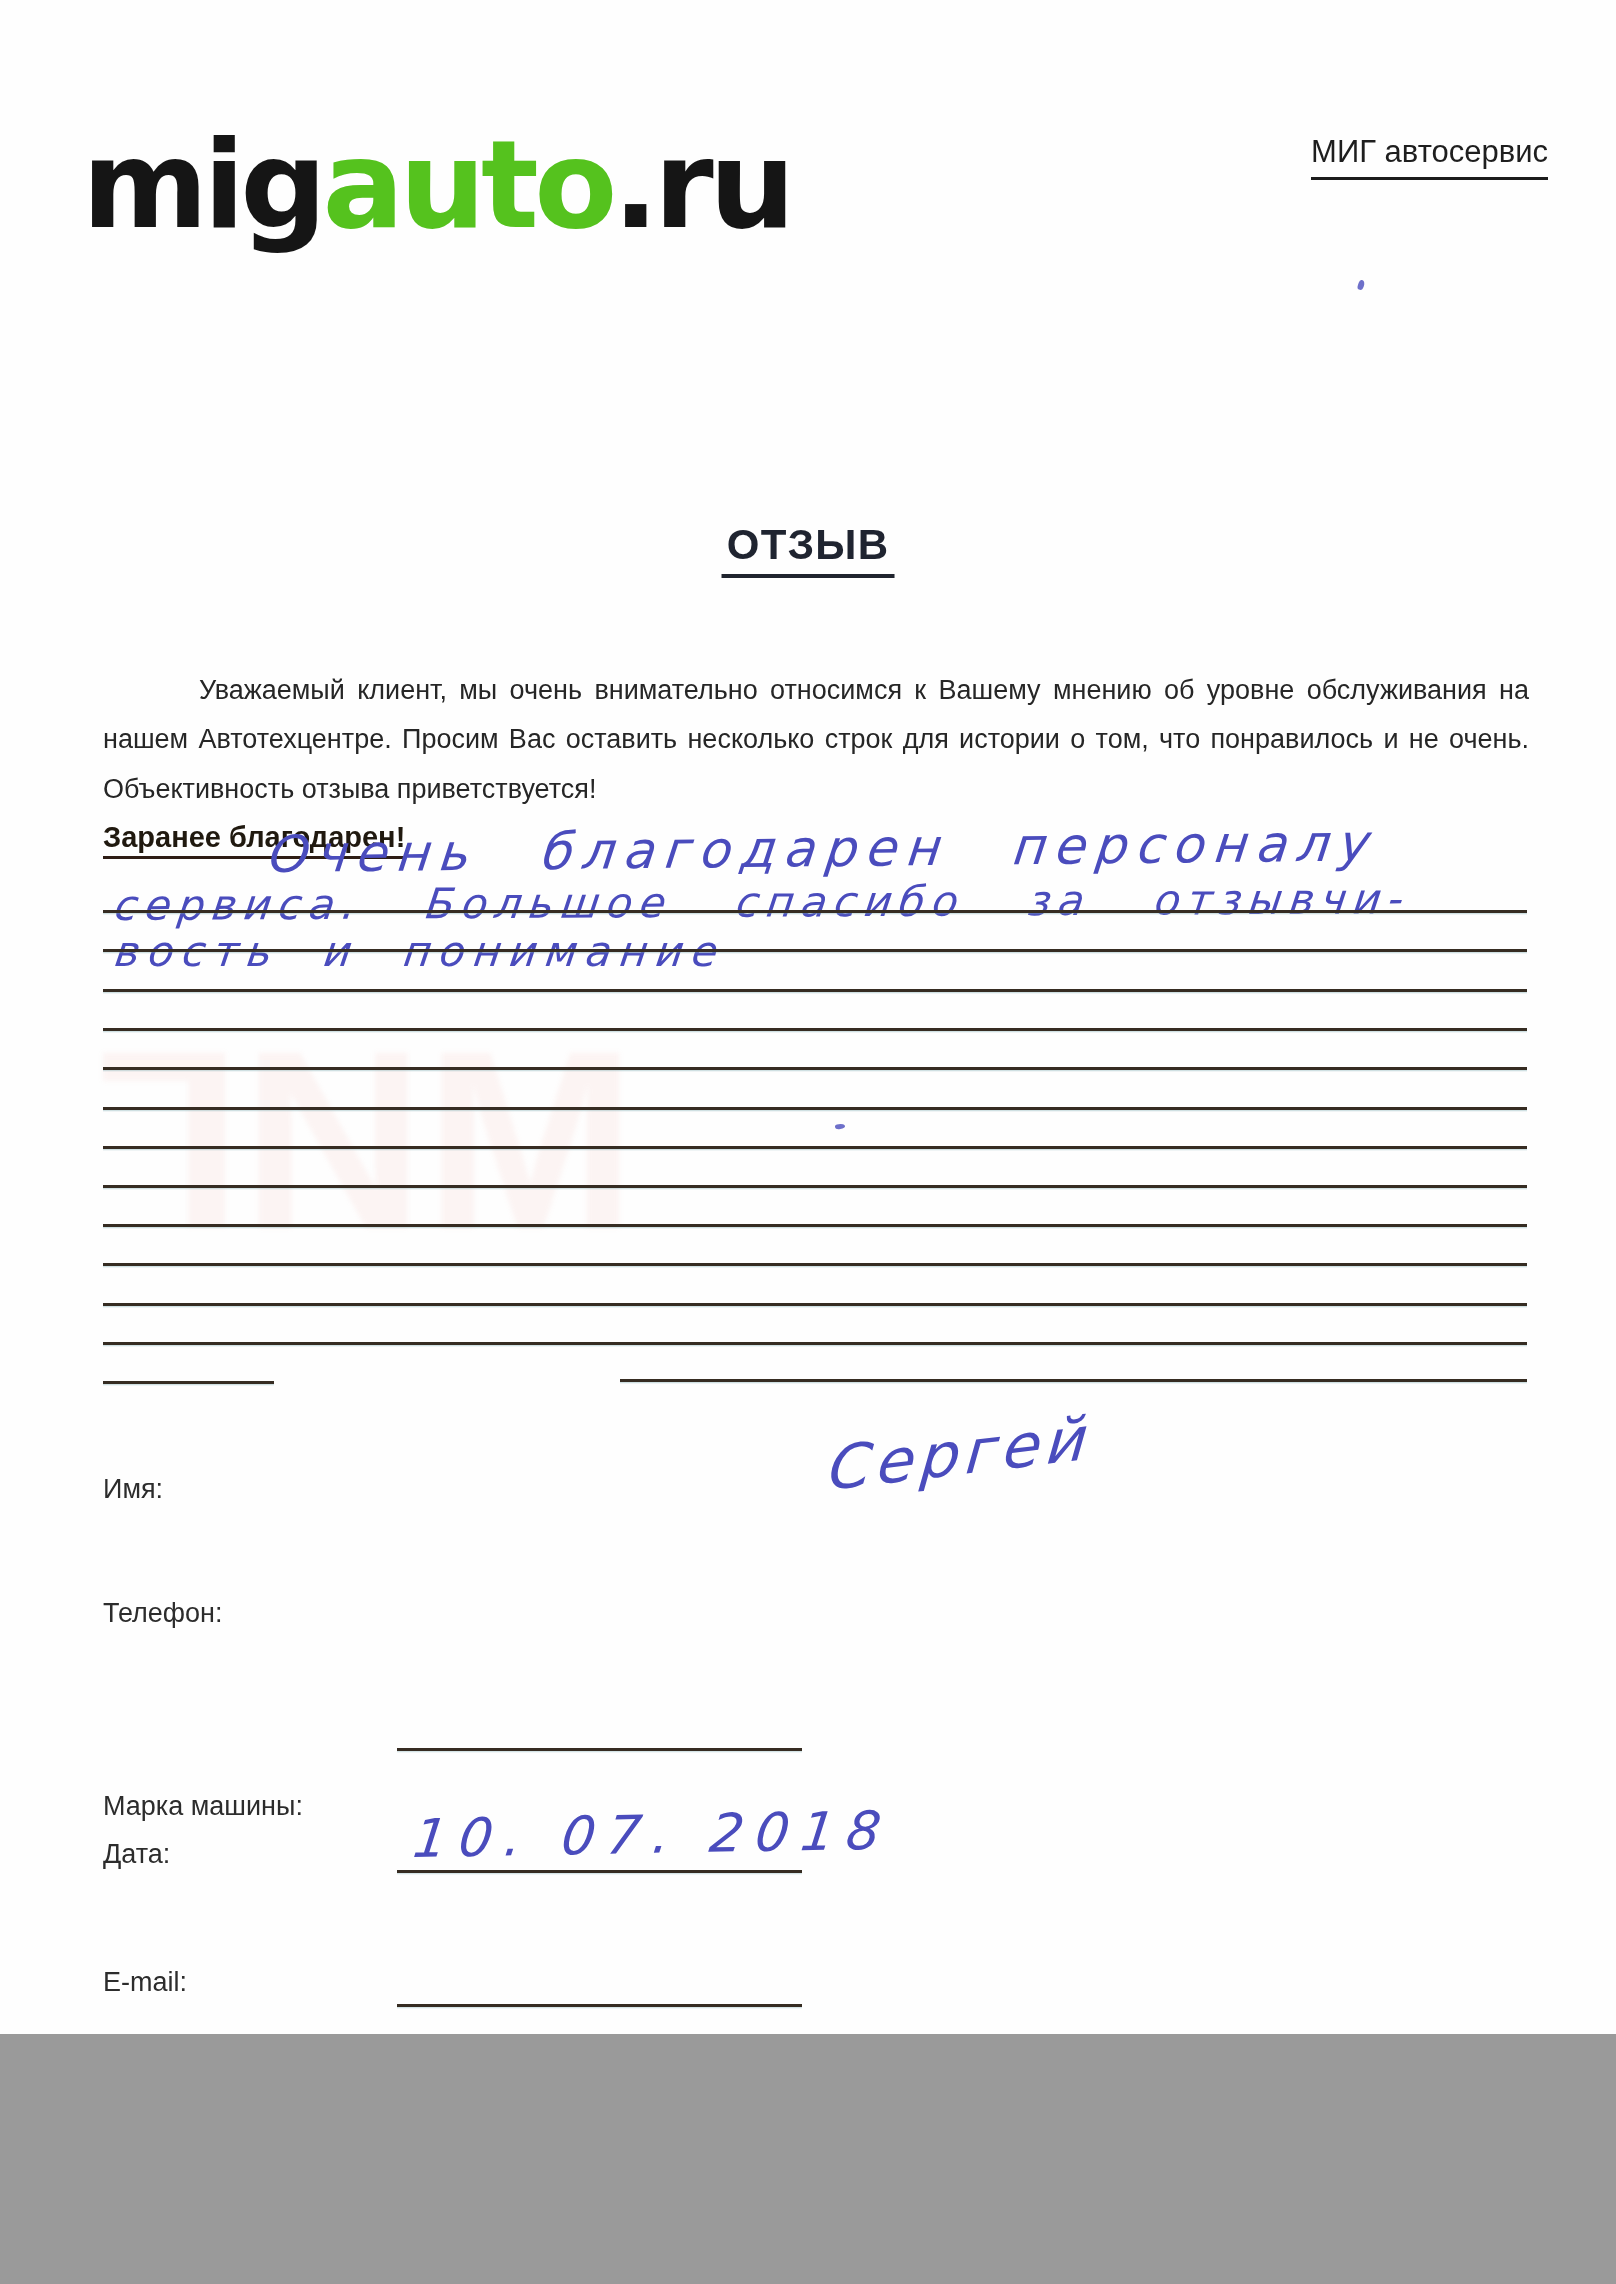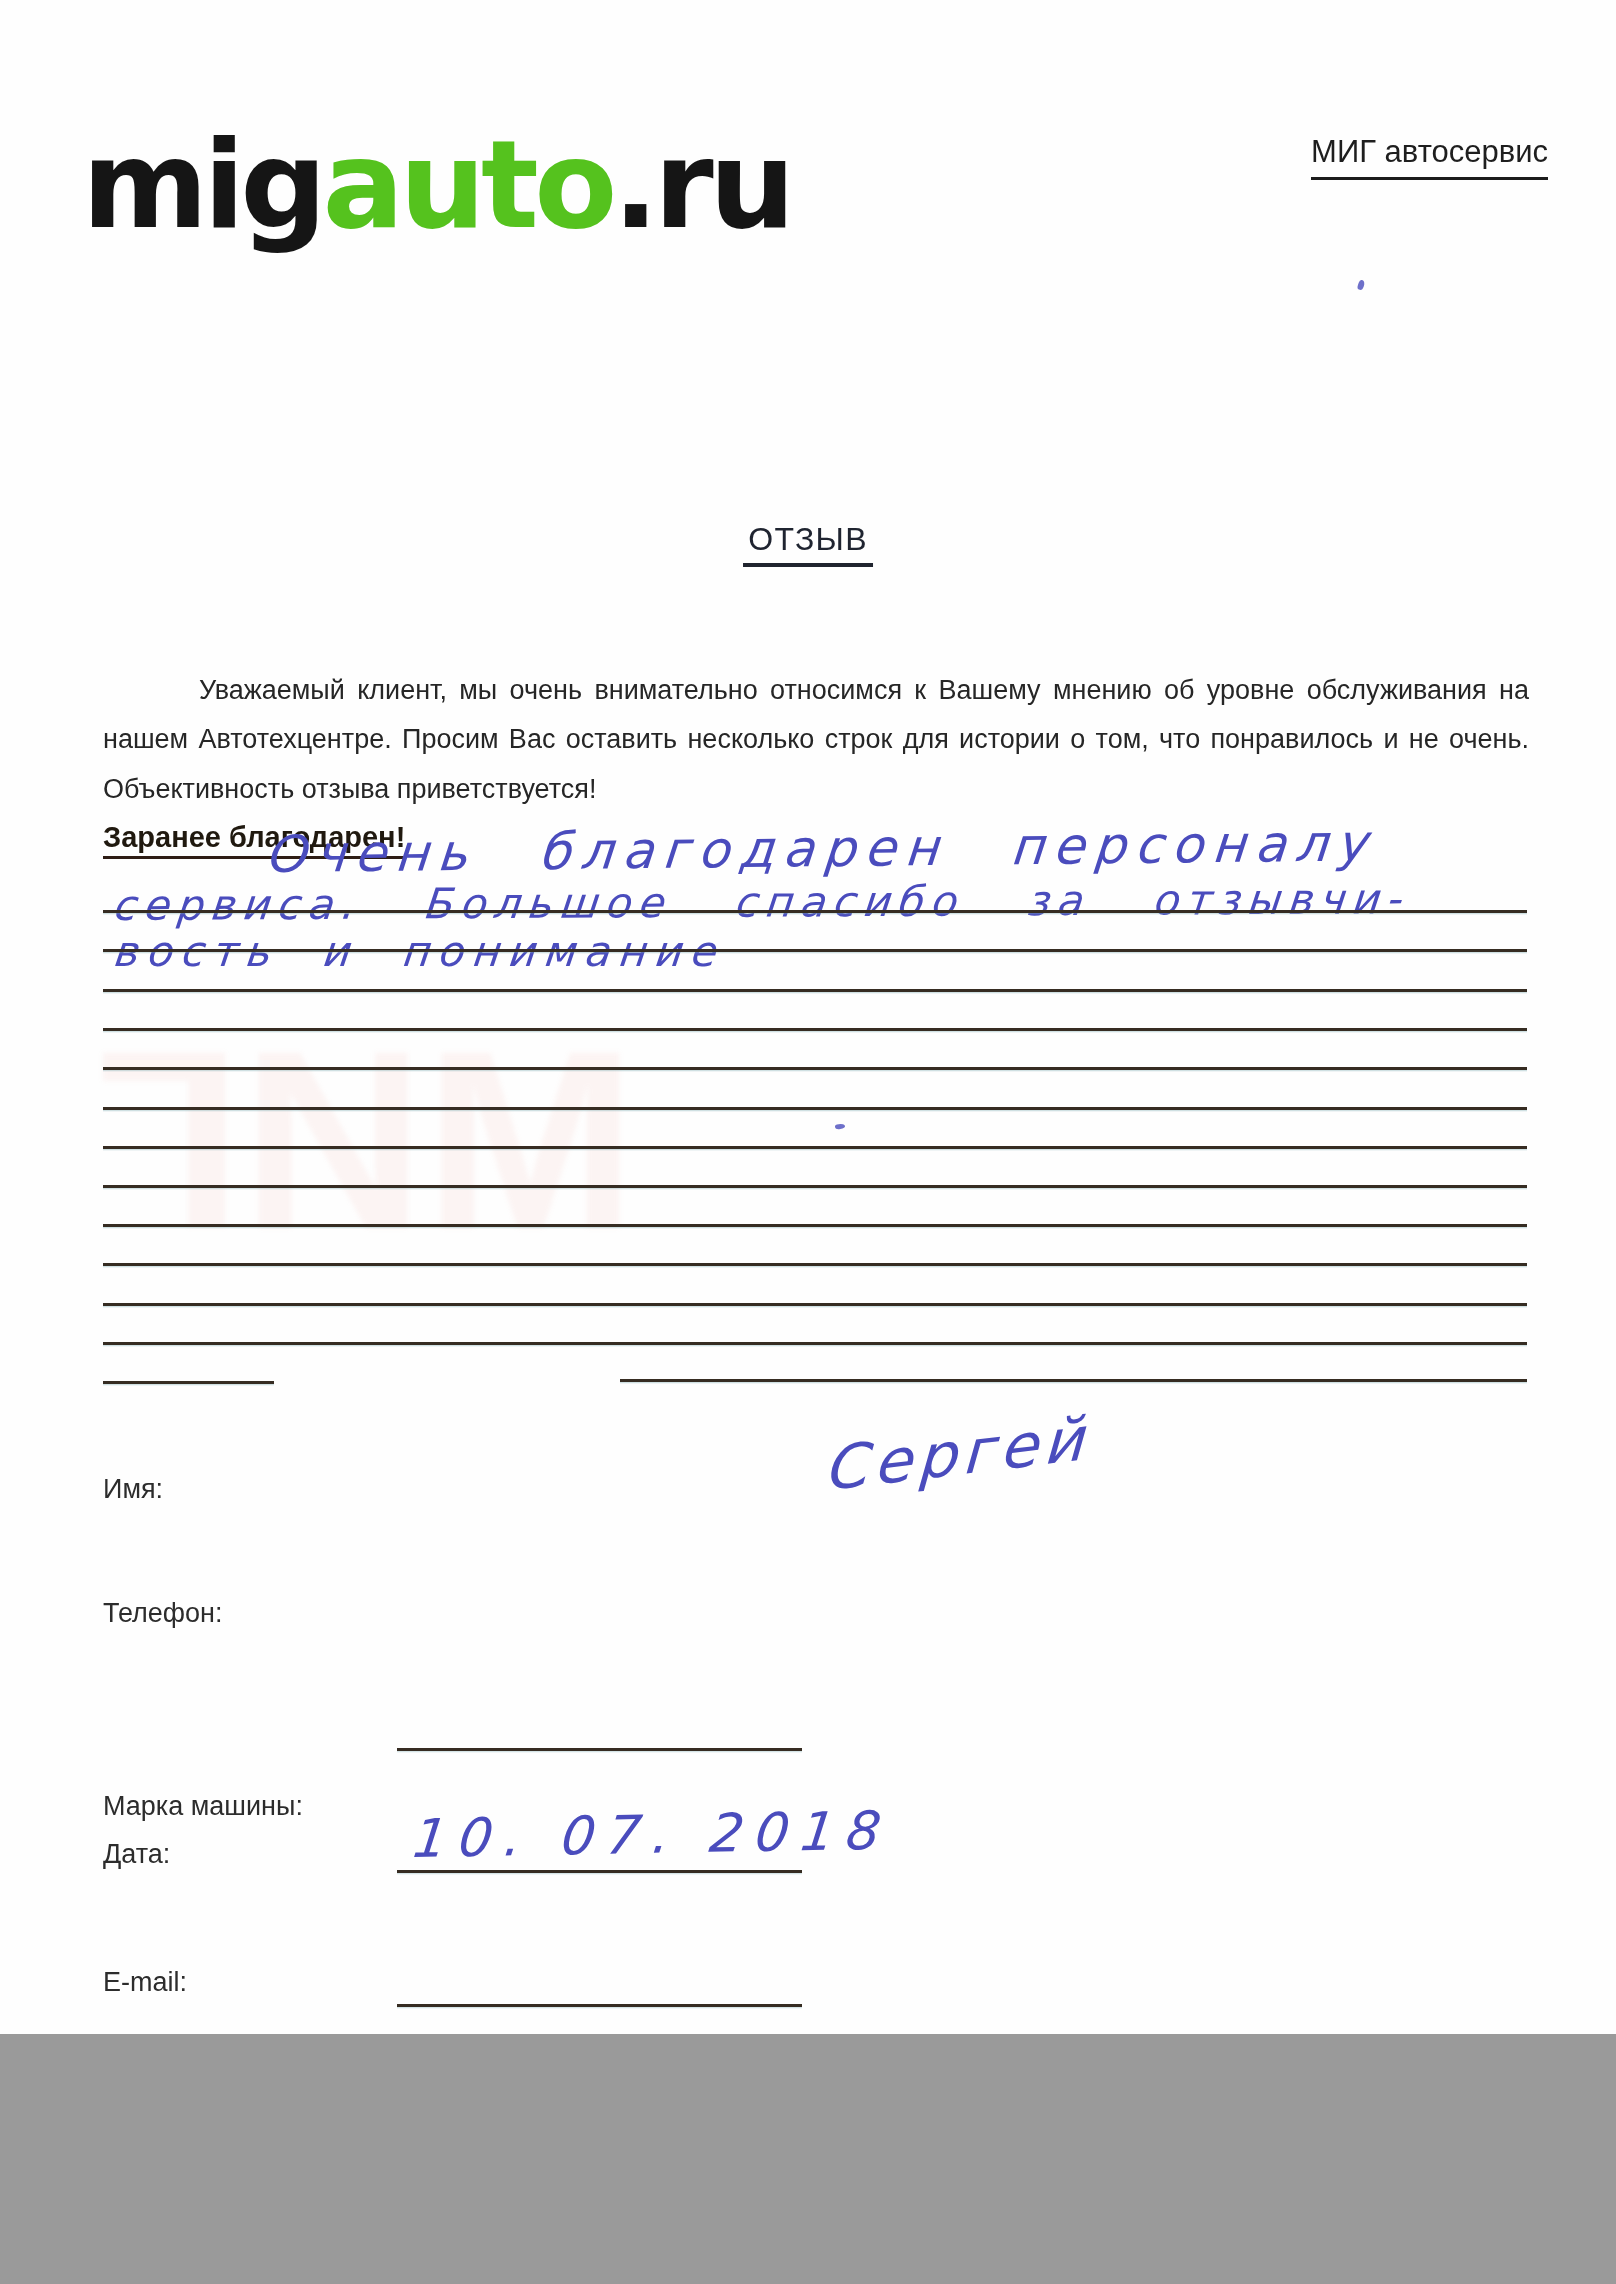--- a/index.html
+++ b/index.html
@@ -28,21 +28,21 @@
     white-space:nowrap;
   }
   .address{
     position:absolute;right:68px;top:290px;
     font-size:25.4px;font-style:italic;color:#232323;
     text-align:right;line-height:1.5;white-space:nowrap;
   }
   
   .title{
     position:absolute;left:50%;top:521px;transform:translateX(-50%);
-    font-size:32px;font-weight:normal;letter-spacing:1.3px;color:#1f2430;
+    font-size:42px;font-weight:bold;letter-spacing:1.3px;color:#1f2430;
     border-bottom:4.6px solid #20242e;padding:0 5.2px 5.2px 5.2px;
     white-space:nowrap;
   }
   
   .intro{
     position:absolute;left:103px;top:666px;width:1426px;
     font-size:27px;line-height:1.83;color:#262626;
     text-align:justify;text-indent:96px;margin:0;
   }
   .thanks{

